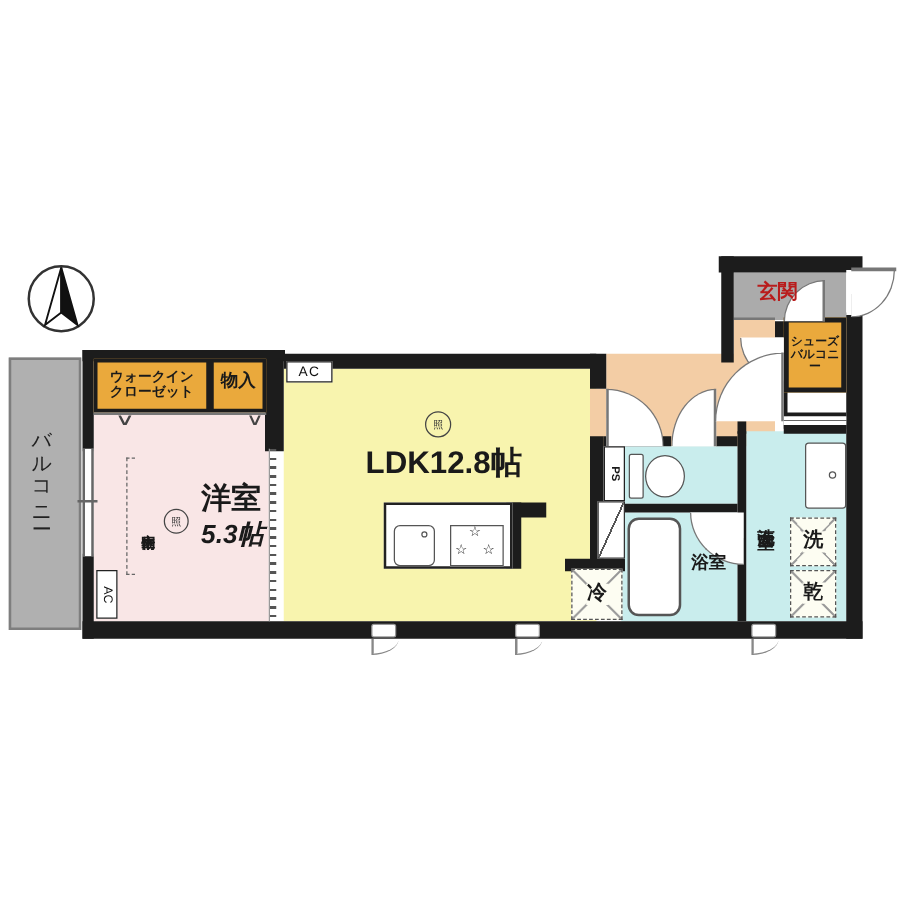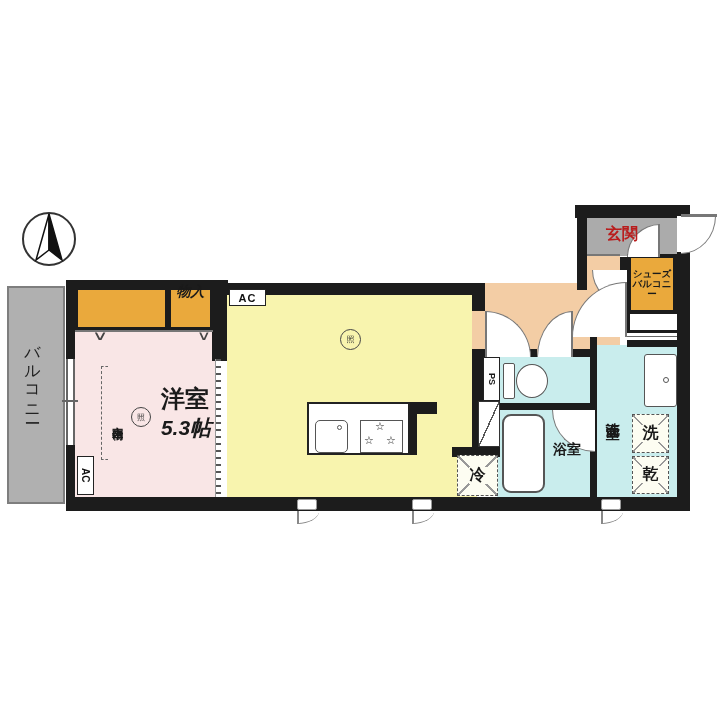--- a/index.html
+++ b/index.html
@@ -17,21 +17,21 @@
     display:flex;align-items:center;justify-content:center;text-align:center;line-height:1.05;}
   .vtxt{writing-mode:vertical-rl;text-orientation:mixed;letter-spacing:2px;}
   .arc{position:absolute;box-sizing:border-box;background:#fff;border:0 solid #777;}
   .leaf{position:absolute;background:#777;}
   .obox{position:absolute;box-sizing:border-box;background:var(--closet);border:3px solid var(--wall);}
   .fix{position:absolute;box-sizing:border-box;background:#fff;border:1.5px solid var(--fixture);}
   .xbox{position:absolute;box-sizing:border-box;border:1.5px dashed #555;background:
     linear-gradient(to top right,transparent 48.5%,#999 48.5%,#999 51.5%,transparent 51.5%),
     linear-gradient(to bottom right,transparent 48.5%,#999 48.5%,#999 51.5%,transparent 51.5%),#fdfdf2;}
   .acbox{position:absolute;box-sizing:border-box;background:#fff;border:1.5px solid #222;
-    font-weight:bold;display:flex;align-items:center;justify-content:center;}
+    font-weight:normal;display:flex;align-items:center;justify-content:center;}
   .circ{position:absolute;box-sizing:border-box;border:1.2px solid #444;border-radius:50%;
     background:#fff0;display:flex;align-items:center;justify-content:center;font-size:8px;color:#333;}
   .vent{position:absolute;box-sizing:border-box;border-left:2px solid #888;border-bottom:1.5px solid #888;
     border-bottom-right-radius:100%;background:#fff;}
   .ventcap{position:absolute;box-sizing:border-box;background:#fff;border:1px solid #999;border-radius:2px;}
 </style>
 </head>
 <body>
 
 <div class="canvas">
@@ -81,22 +81,25 @@
   <div class="w" style="left:452px;top:447px;width:48px;height:10px;"></div>
   <div class="w" style="left:360px;top:402px;width:77px;height:12px;"></div>
   <div class="w" style="left:405px;top:402px;width:12px;height:53px;"></div>
 
   <div class="abs" style="left:215px;top:359px;width:6px;height:138px;border-left:1px solid #999;background:repeating-linear-gradient(to bottom,#555 0 2px,transparent 2px 7px);"></div>
 
   <div class="abs" style="left:66px;top:359px;width:9px;height:86px;background:#fff;border-left:2px solid #666;border-right:2px solid #666;"></div>
   <div class="abs" style="left:62px;top:400px;width:16px;height:2px;background:#666;"></div>
 
   <div class="obox" style="left:75px;top:287px;width:93px;height:43px;"></div>
+  <div class="lbl" style="left:78px;top:292px;width:87px;height:33px;font-size:11px;">
+    <span><span>ウォークイン</span><br><span>クローゼット</span></span>
+  </div>
   <div class="obox" style="left:168px;top:287px;width:45px;height:43px;"></div>
-  <div class="lbl" style="left:168px;top:275px;width:45px;height:33px;font-size:14px;font-style:italic;">物入</div>
+  <div class="lbl" style="left:168px;top:288px;width:45px;height:33px;font-size:14px;">物入</div>
   <div class="abs" style="left:75px;top:330px;width:138px;height:2px;background:#777;"></div>
   <div class="lbl" style="left:88px;top:328px;width:24px;height:16px;font-size:13px;font-weight:normal;color:#444;transform:scaleX(1.7);">∨</div>
   <div class="lbl" style="left:194px;top:328px;width:20px;height:16px;font-size:13px;font-weight:normal;color:#444;transform:scaleX(1.5);">∨</div>
 
   <div class="obox" style="left:627px;top:254px;width:50px;height:60px;border-width:4px;"></div>
   <div class="lbl" style="left:630px;top:262px;width:44px;height:44px;font-size:9.5px;">
     <span><span>シューズ</span><br><span>バルコニー</span></span>
   </div>
 
   <div class="abs" style="left:627px;top:330px;width:50px;height:13px;background:linear-gradient(to bottom,#fff 0 45%,#666 45% 55%,#fff 55%);border-top:3px solid var(--wall);border-bottom:3px solid var(--wall);"></div>
@@ -156,20 +159,21 @@
 
   <div class="acbox" style="left:229px;top:289px;width:37px;height:17px;font-size:11px;letter-spacing:1px;">AC</div>
   <div class="acbox vtxt" style="left:77px;top:456px;width:17px;height:39px;font-size:10px;letter-spacing:0;">AC</div>
 
   <div class="circ" style="left:340px;top:329px;width:21px;height:21px;">照</div>
   <div class="circ" style="left:131px;top:407px;width:20px;height:20px;">照</div>
 
   <div class="abs" style="left:101px;top:366px;width:7px;height:94px;border-left:1.5px dashed #666;border-top:1.5px dashed #666;border-bottom:1.5px dashed #666;"></div>
   <div class="lbl vtxt" style="left:109px;top:378px;width:16px;height:84px;font-size:11px;letter-spacing:1px;">室内物干</div>
 
+  <div class="lbl" style="left:262px;top:354px;width:186px;height:32px;font-size:25px;">LDK12.8帖</div>
   <div class="lbl" style="left:148px;top:385px;width:74px;height:28px;font-size:24px;">洋室</div>
   <div class="lbl" style="left:150px;top:415px;width:72px;height:26px;font-size:21px;font-style:italic;">5.3帖</div>
   <div class="lbl" style="left:592px;top:222px;width:60px;height:24px;font-size:16px;color:#b91c1c;">玄関</div>
   <div class="lbl" style="left:543px;top:438px;width:48px;height:22px;font-size:14px;">浴室</div>
   <div class="lbl vtxt" style="left:603px;top:380px;width:20px;height:66px;font-size:14px;letter-spacing:1px;">洗面室</div>
 
   <div class="ventcap" style="left:297px;top:499px;width:20px;height:11px;"></div>
   <div class="vent" style="left:297px;top:511px;width:22px;height:13px;"></div>
   <div class="ventcap" style="left:412px;top:499px;width:20px;height:11px;"></div>
   <div class="vent" style="left:412px;top:511px;width:22px;height:13px;"></div>

